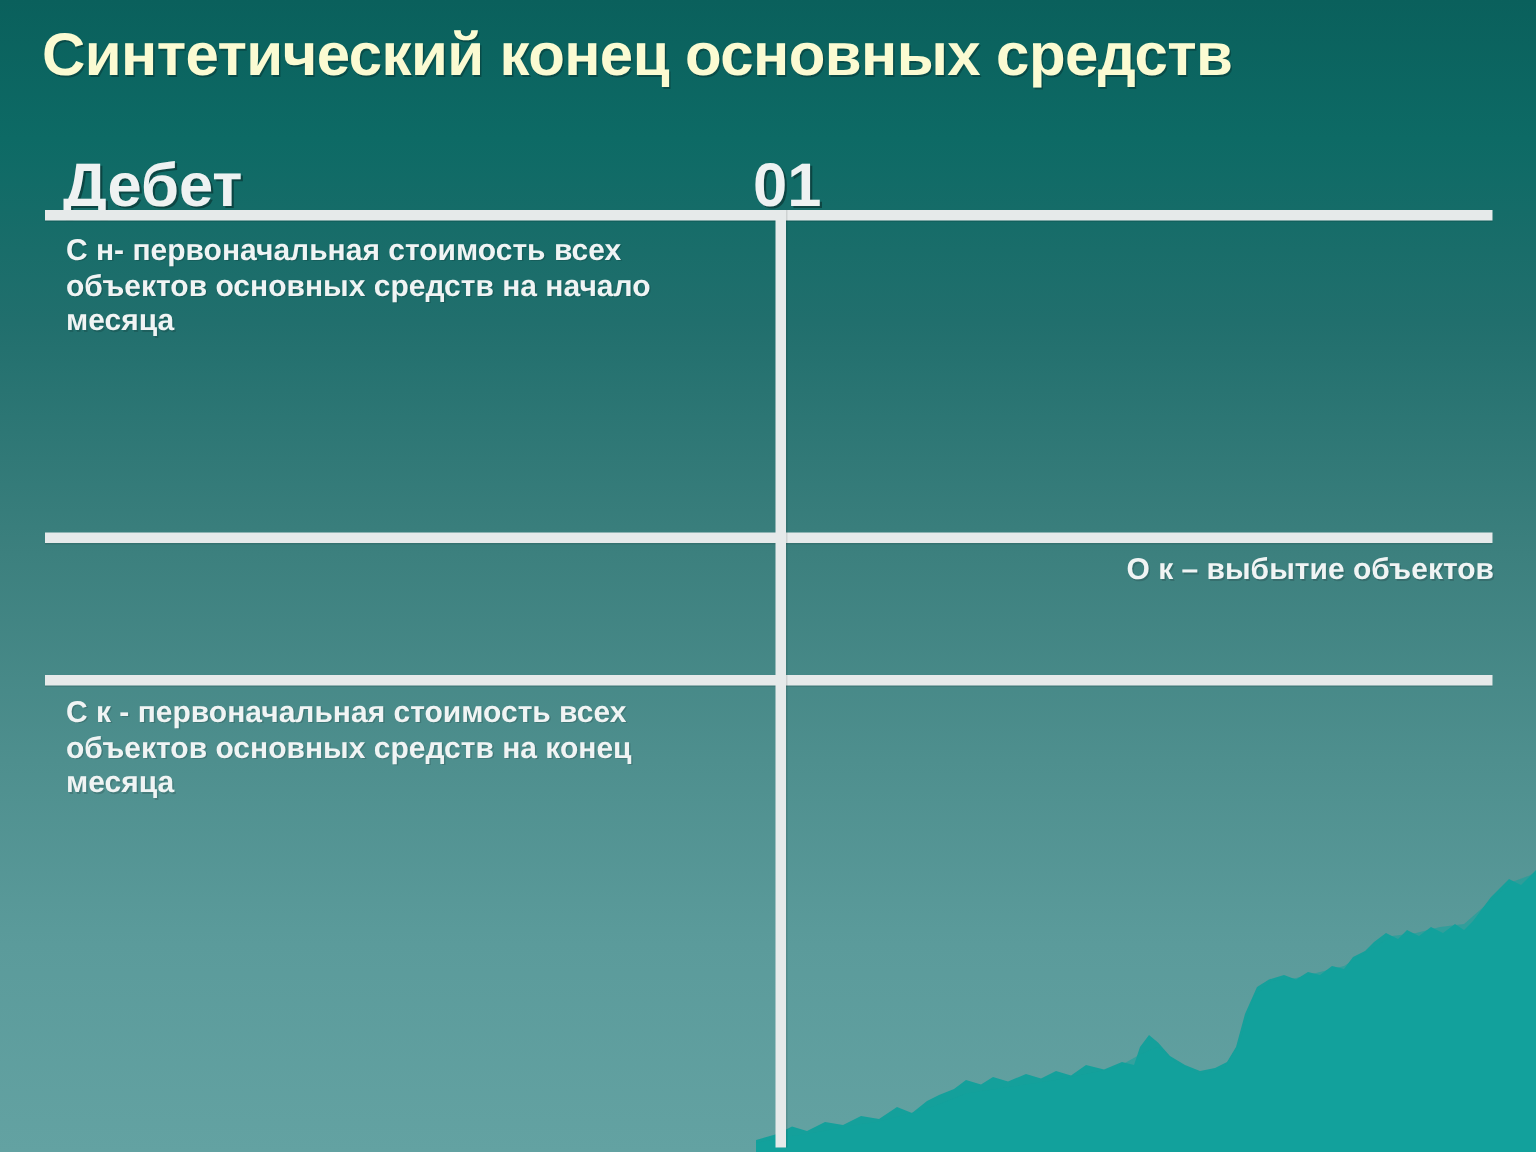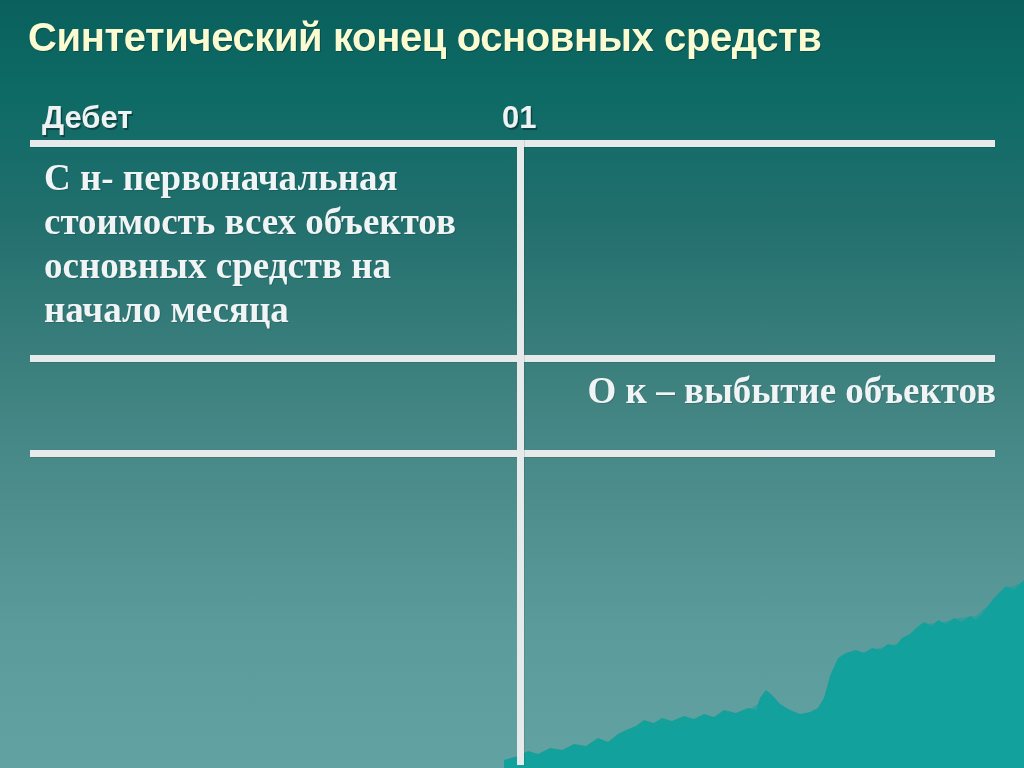--- a/index.html
+++ b/index.html
@@ -78,40 +78,39 @@
     width: 7px;
     height: 625px;
     background: #e6eaea;
     box-shadow: 1px 0 0 rgba(0,0,0,0.10);
   }
 
   
   .hdr {
     position: absolute;
     top: 100px;
-    font-size: 31px;
+    font-size: 41px;
     font-weight: bold;
     color: #eef2f2;
     text-shadow: 1.5px 1.5px 0 rgba(0,0,0,0.35);
     white-space: nowrap;
   }
   .hdr.debit  { left: 42px; }
   .hdr.acct   { left: 502px; }
   .hdr.credit { left: 838px; }
 
   
   .cell {
     position: absolute;
-    font-size: 37px;
+    font-size: 20px;
     font-weight: bold;
     color: #f0f4f4;
     line-height: 1.185;
     white-space: pre-wrap;
     text-shadow: 1px 1px 0 rgba(0,0,0,0.14);
-    font-family: Liberation Serif, serif;
   }
   .cell.c-l1 { left: 44px;  top: 156px; width: 450px; }
   .cell.c-l2 { left: 44px;  top: 369px; width: 450px; }
   .cell.c-l3 { left: 44px;  top: 464px; width: 450px; }
   .cell.c-r2 { left: 546px; top: 369px; width: 450px; text-align: right; }
 </style>
 </head>
 <body>
 
 <div id="slide">
@@ -145,15 +144,16 @@
     <div class="rule r1"></div>
     <div class="rule r2"></div>
     <div class="rule r3"></div>
     <div class="vrule"></div>
 
     <div class="cell c-l1">С н- первоначальная стоимость всех объектов основных средств на начало месяца</div>
 
 
     <div class="cell c-r2">    О к – выбытие объектов</div>
 
+    <div class="cell c-l3">С к - первоначальная стоимость всех объектов основных средств на конец месяца</div>
 
   </div>
 </div>
 
 </body></html>

